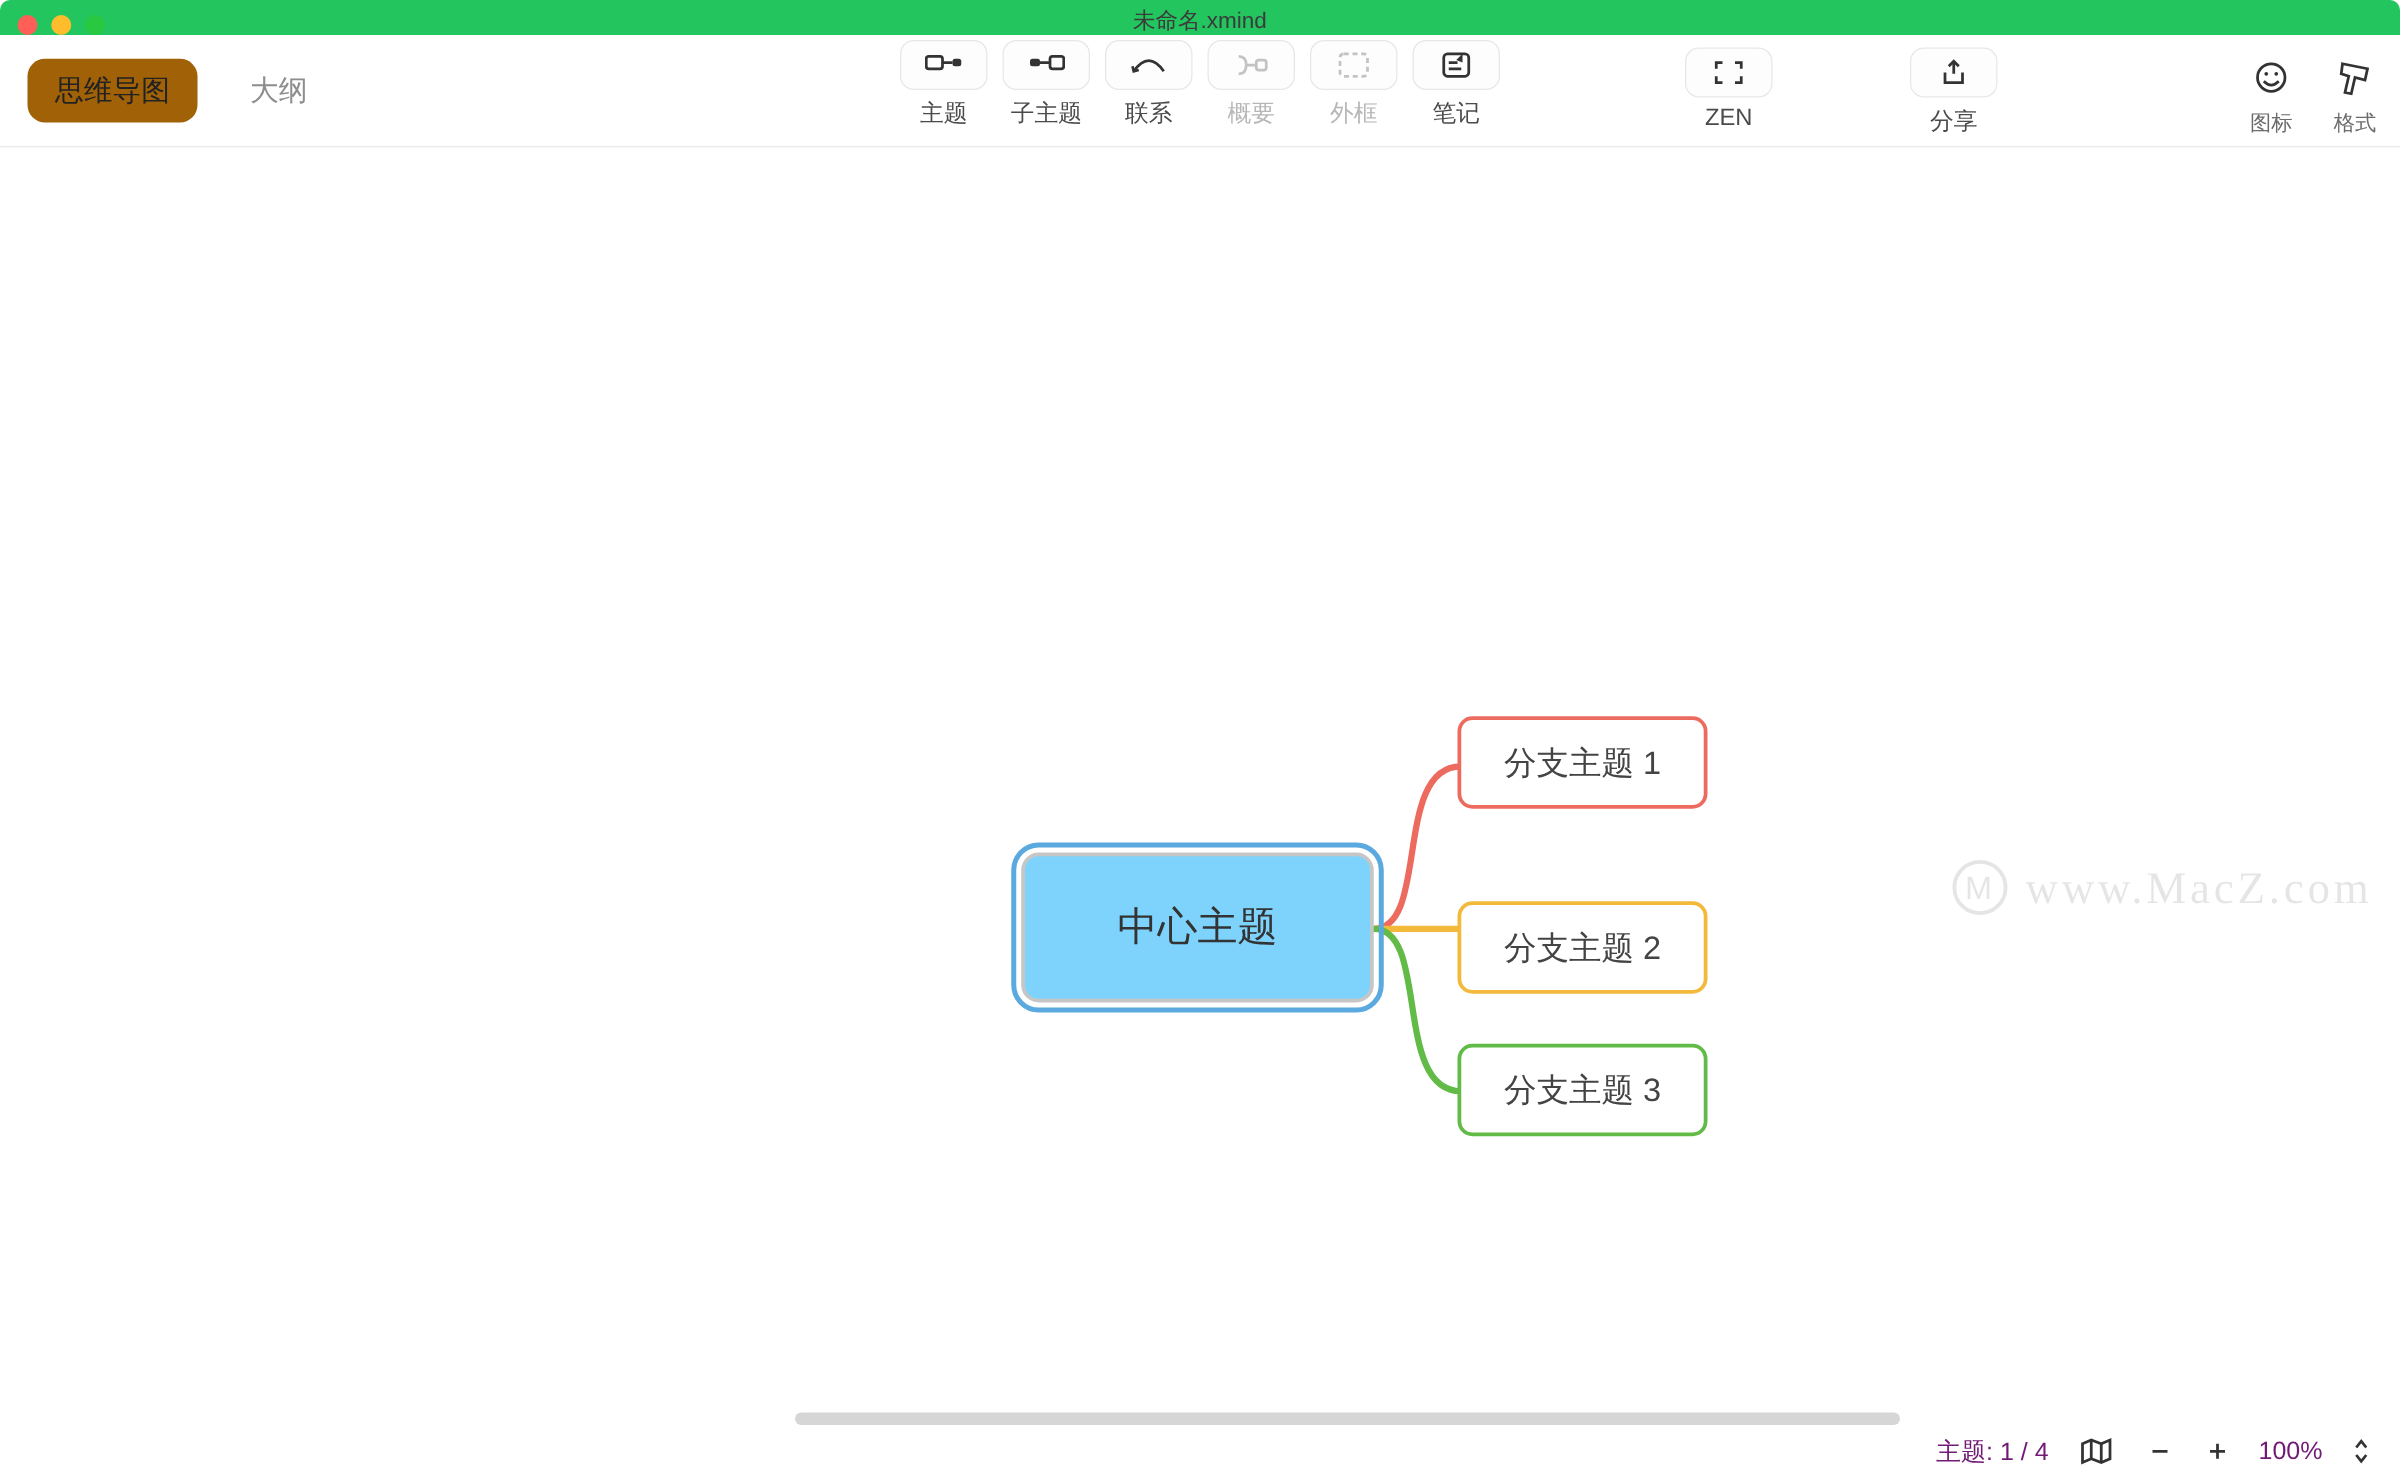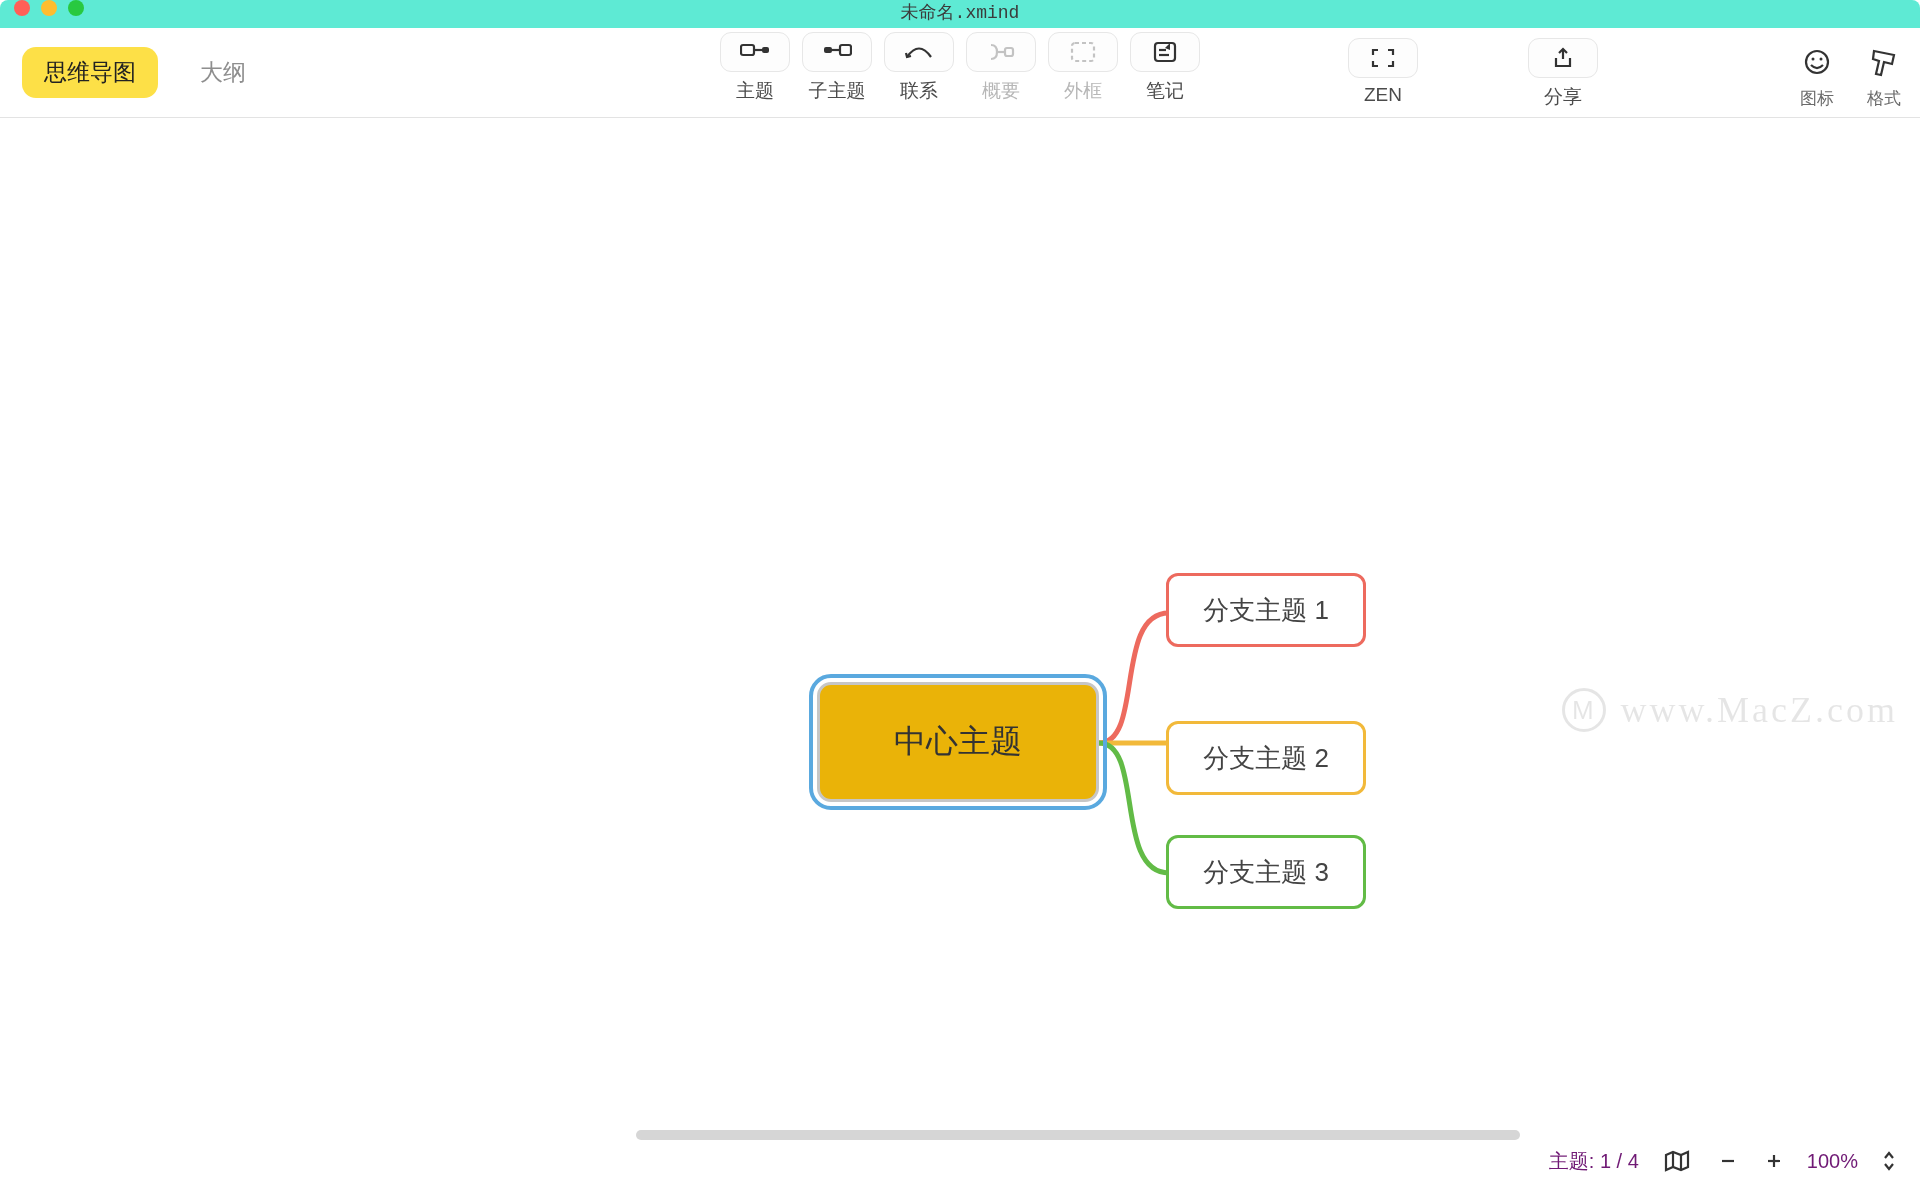--- a/index.html
+++ b/index.html
@@ -5,27 +5,26 @@
   * { margin: 0; padding: 0; box-sizing: border-box; }
   body {
     font-family: -apple-system, "PingFang SC", "Hiragino Sans GB", "Microsoft YaHei", sans-serif;
     background: #ffffff;
     width: 1920px;
     height: 1185px;
     overflow: hidden;
   }
   .titlebar {
     height: 28px;
-    background: #5eead4;
+    background: #22c55e;
     display: flex;
-    align-items: flex-start;
+    align-items: flex-end;
     position: relative;
     border-top-left-radius: 8px;
     border-top-right-radius: 8px;
-    font-family: Liberation Mono, monospace;
   }
   .traffic { display: flex; gap: 11px; margin-left: 14px; }
   .light { width: 16px; height: 16px; border-radius: 50%; }
   .light.red{background:#ff5f57}
   .light.yellow{background:#ffbd2e}
   .light.green{background:#28c940}
   .title {
     position: absolute; left: 50%; transform: translateX(-50%);
     font-size: 18px; color: #3b3b3b;
   }
@@ -40,21 +39,21 @@
   }
   .view-tabs { display:flex; align-items:center; gap: 20px; }
   .tab {
     font-size: 23px;
     color: #444;
     padding: 10px 22px;
     border-radius: 14px;
     cursor: pointer;
   }
   .tab.active {
-    background: #fde047;
+    background: #a16207;
     color: #222;
     font-weight: 500;
   }
   .tab.inactive { color: #8e8e8e; }
   .toolbar-center {
     display:flex; align-items:flex-start; gap:12px;
     position:absolute; left: 50%; transform: translateX(-50%);
     top: 32px;
   }
   .tool-item { display:flex; flex-direction:column; align-items:center; gap:6px; }
@@ -82,21 +81,21 @@
     width: 1920px;
     height: 1028px;
     background:#fff;
     overflow:hidden;
   }
   .central {
     position:absolute; left:817px; top:564px;
     width: 282px; height:120px;
     border:3px solid #c6c6c6;
     border-radius: 14px;
-    background:#eab308;
+    background:#7dd3fc;
     display:flex; align-items:center; justify-content:center;
     font-size:32px; color:#333;
     outline: 4px solid #5aa9df;
     outline-offset: 4px;
   }
   .branch {
     position:absolute;
     width: 200px; height: 74px;
     border-radius: 12px;
     background:#fff;

